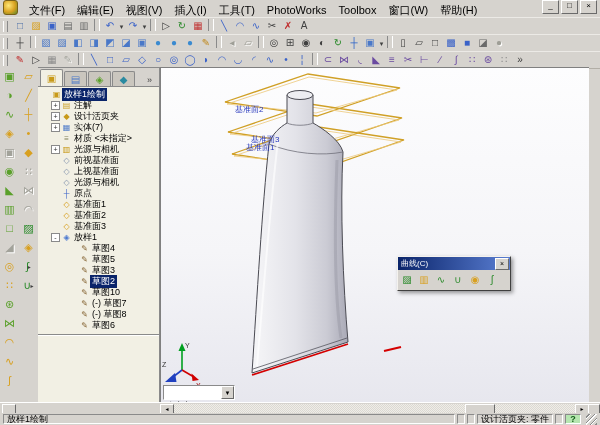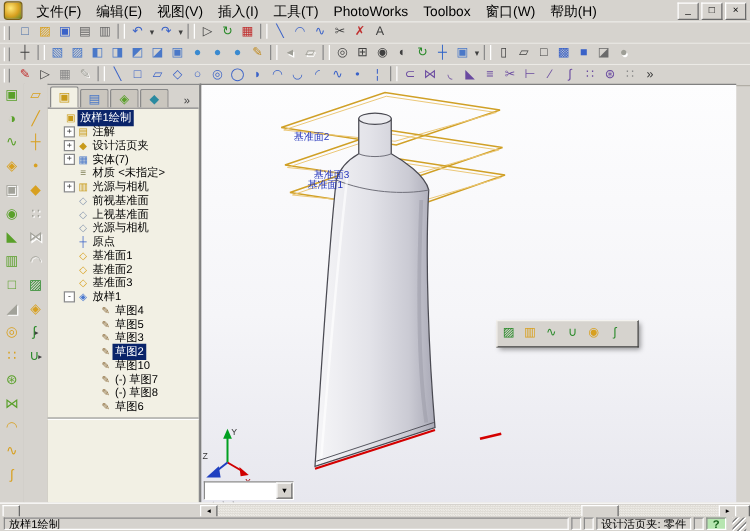--- a/index.html
+++ b/index.html
@@ -1,20 +1,20 @@
 <!DOCTYPE html>
 <html><head>
 <meta charset="utf-8">
 <style>
   html,body{margin:0;padding:0;background:#808080}
   #app{position:relative;width:600px;height:425px;background:#d6d3ce;overflow:hidden;
        font-family:"Liberation Sans","DejaVu Sans",sans-serif;-webkit-user-select:none;user-select:none;color:#000}
 
   
-  .menubar{position:absolute;left:0;top:0;right:0;height:17px;display:flex;align-items:center;
+  .menubar{position:absolute;left:0;top:0;right:0;height:17px;display:flex;
            padding-left:3px;border-bottom:1px solid #f2f0ec;background:#d6d3ce}
   .logo{width:13px;height:13px;border-radius:3px;margin-right:5px;border:1px solid #7a6018;
         background:radial-gradient(circle at 35% 35%,#ffe878,#d8a020 55%,#5a8a2a)}
   .mitem{font-size:11px;padding:1px 6px;white-space:nowrap}
   .wbtns{margin-left:auto;display:flex;gap:2px;padding-right:3px}
   .wbtn{width:15px;height:12px;font-size:8px;line-height:9px;text-align:center;background:#d6d3ce;
         border:1px solid;border-color:#fff #6a6a6a #6a6a6a #fff}
 
   
   .tbrow{position:absolute;left:0;right:0;display:flex;align-items:center;background:#d6d3ce;
@@ -705,20 +705,24 @@
     <div id="plabel3" class="plabel">基准面3</div>
     <div id="plabel1" class="plabel">基准面1</div>
 
     <div class="combo">
       <span class="val">自定义</span>
       <span class="cbtn">▼</span>
     </div>
   </div>
 
   <div id="curves-popup">
+    <div class="ptitle">
+      <span class="t">曲线(C)</span>
+      <span class="pclose">×</span>
+    </div>
     <div class="pbody">
 
     <span class="tbi">
           <i style="color: rgb(42, 138, 42);">▨</i>
         </span>
         <span class="tbi">
           <i style="color: rgb(216, 160, 32);">▥</i>
         </span>
         <span class="tbi">
           <i style="color: rgb(42, 138, 42);">∿</i>

